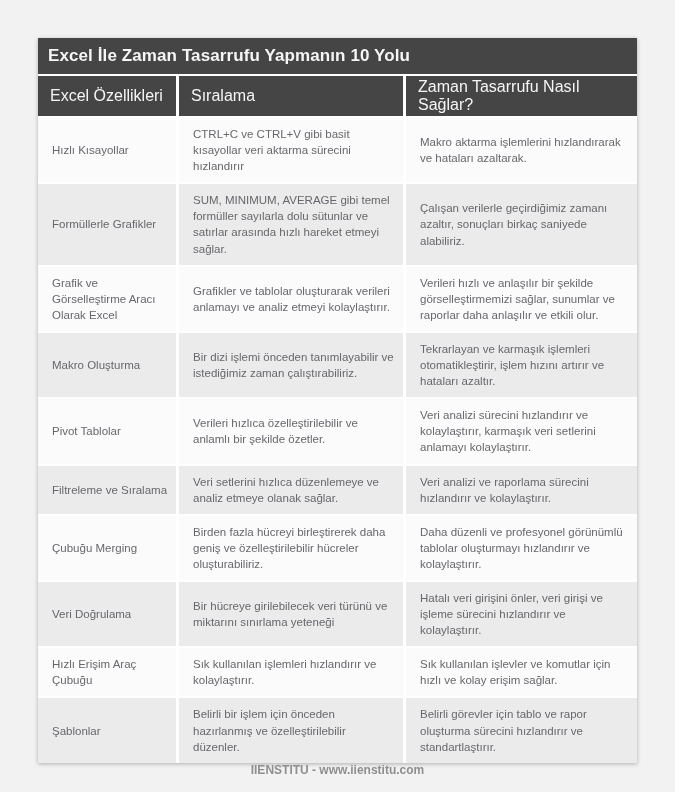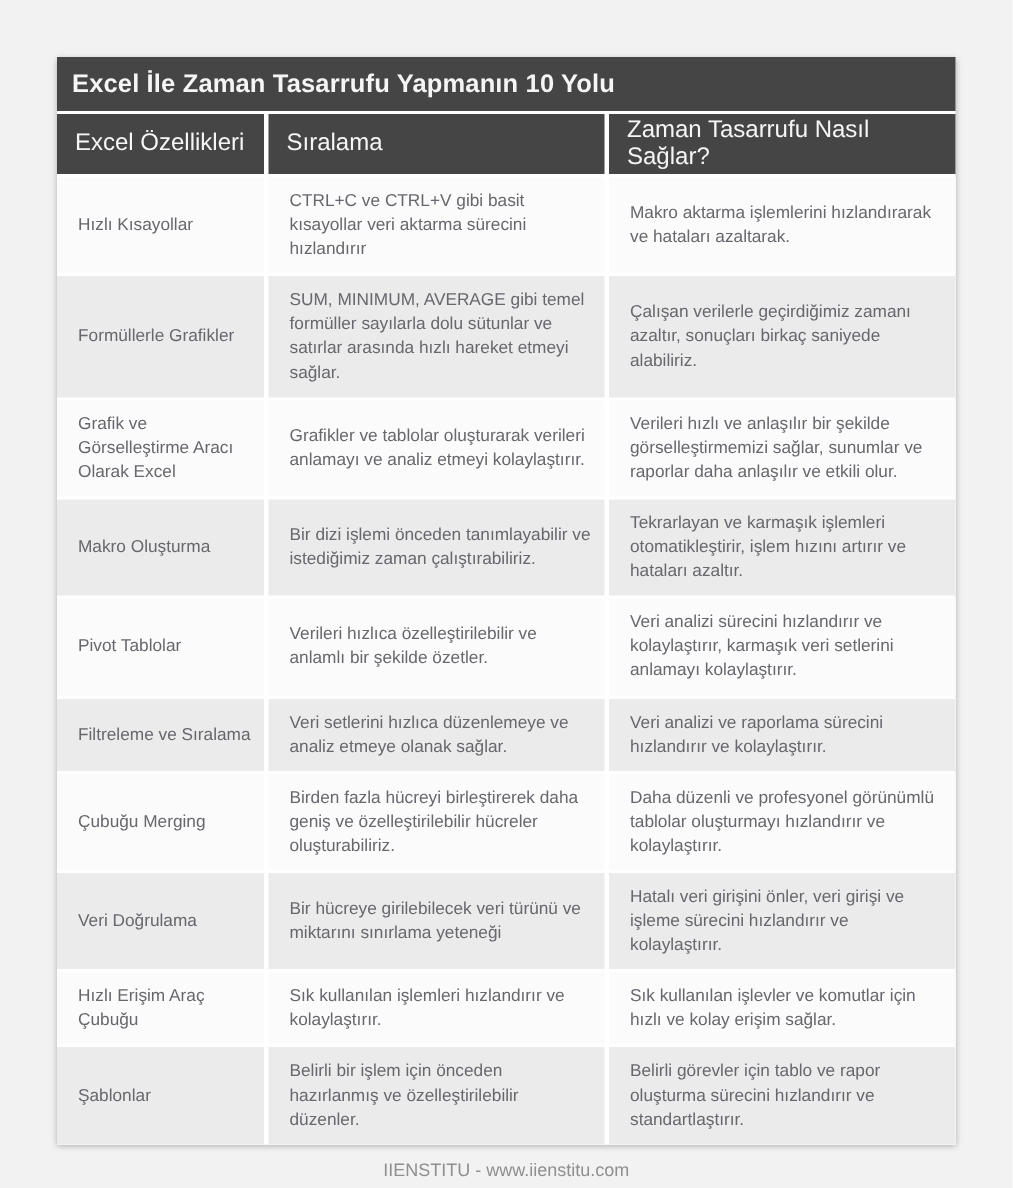--- a/index.html
+++ b/index.html
@@ -64,24 +64,24 @@
     background:var(--row-bg);
     color:var(--body-text);
     font-size:11.5px;
     line-height:1.4;
     padding:8px 8px 8px 14px;
     box-sizing:border-box;
     display:flex;flex-direction:column;justify-content:center;
   }
   .row:nth-child(even) .cell{background:var(--row-alt-bg);}
   .footer{
-    margin-top:10px;
     text-align:center;
     font-size:12px;
     color:var(--footer-text);
+    font-weight:bold;
   }
 </style>
 </head>
 <body>
 
 <div class="card">
   <div class="title-bar">
     <h1>Excel İle Zaman Tasarrufu Yapmanın 10 Yolu</h1>
   </div>
 

